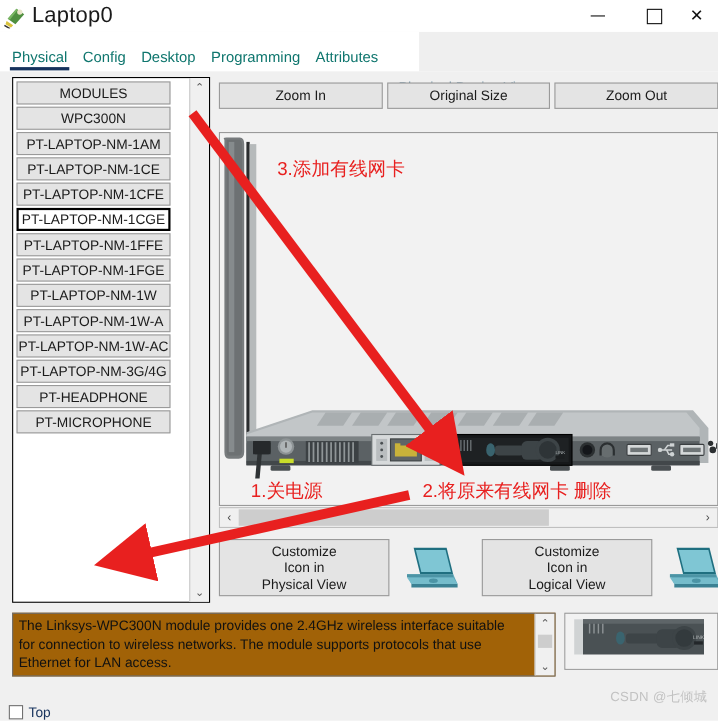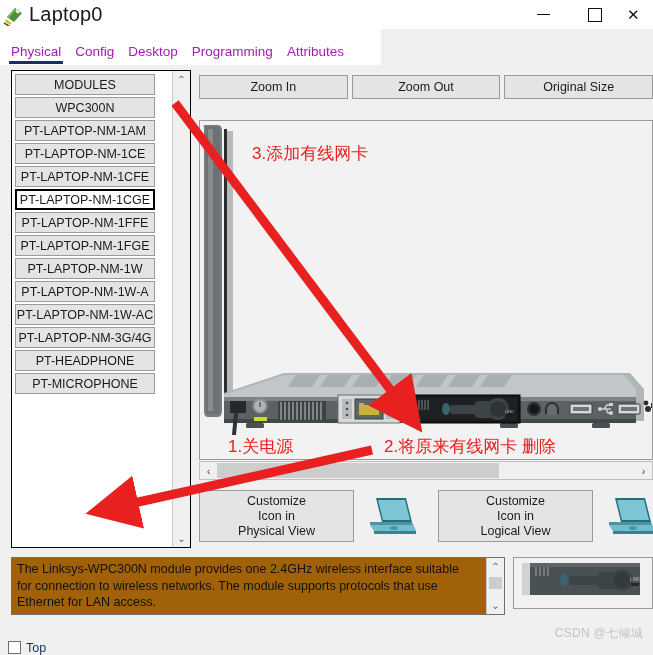--- a/index.html
+++ b/index.html
@@ -25,21 +25,21 @@
   .wc .xx{font-size:15px;color:#111;line-height:1;}
   
   .tabstrip{
     position:absolute;left:0;top:29px;width:653px;height:36px;background:#efefef;
   }
   .tabstrip .tabs-bg{
     position:absolute;left:0;top:0;width:381px;height:36px;background:#ffffff;
   }
   .tabs{position:absolute;left:0;top:0;height:36px;display:flex;align-items:flex-end;}
   .tab{
-    font-size:13.5px;color:#a21caf;padding:0 0 6px 0;margin:0 14px 0 0;
+    font-size:13.5px;color:#0f766e;padding:0 0 6px 0;margin:0 14px 0 0;
     position:relative;white-space:nowrap;
   }
   .tab:first-child{margin-left:11px;}
   .tab.active:after{
     content:"";position:absolute;left:-2px;right:-2px;bottom:1px;height:3px;background:#16325c;
   }
   
   .body-area{position:absolute;left:0;top:65px;width:653px;height:590px;background:#f0f0f0;}
   
   .modules-panel{
@@ -190,22 +190,22 @@
     <div class="mod-scroll">
       <div class="sb-arrow">⌃</div>
       <div class="sb-arrow bottom">⌄</div>
     </div>
   </div>
 
   <div class="deviceview-title">Physical Device View</div>
 
   <div class="zoombar">
     <div class="zbtn">Zoom In</div>
+    <div class="zbtn">Original Size</div>
     <div class="zbtn">Zoom Out</div>
-    <div class="zbtn">Original Size</div>
   </div>
 
   <div class="canvas">
     <svg width="452" height="338" viewBox="0 0 452 338">
 
       <path d="M4 6 Q2 4 6 4 L18 4 Q22 4 22 10 L22 290 Q22 296 17 296 L8 296 Q4 296 4 290 Z" fill="#777b7d"></path>
       <path d="M6 6 L18 6 Q20 7 20 11 L20 288 Q20 293 17 293 L8 293 Q6 293 6 288 Z" fill="#6d7173"></path>
       <rect x="8" y="8" width="5" height="282" fill="#9aa0a2" opacity=".55"></rect>
       <rect x="24" y="8" width="3" height="290" fill="#2b2d2f"></rect>
       <rect x="27" y="10" width="6" height="288" fill="#b6babb"></rect>

